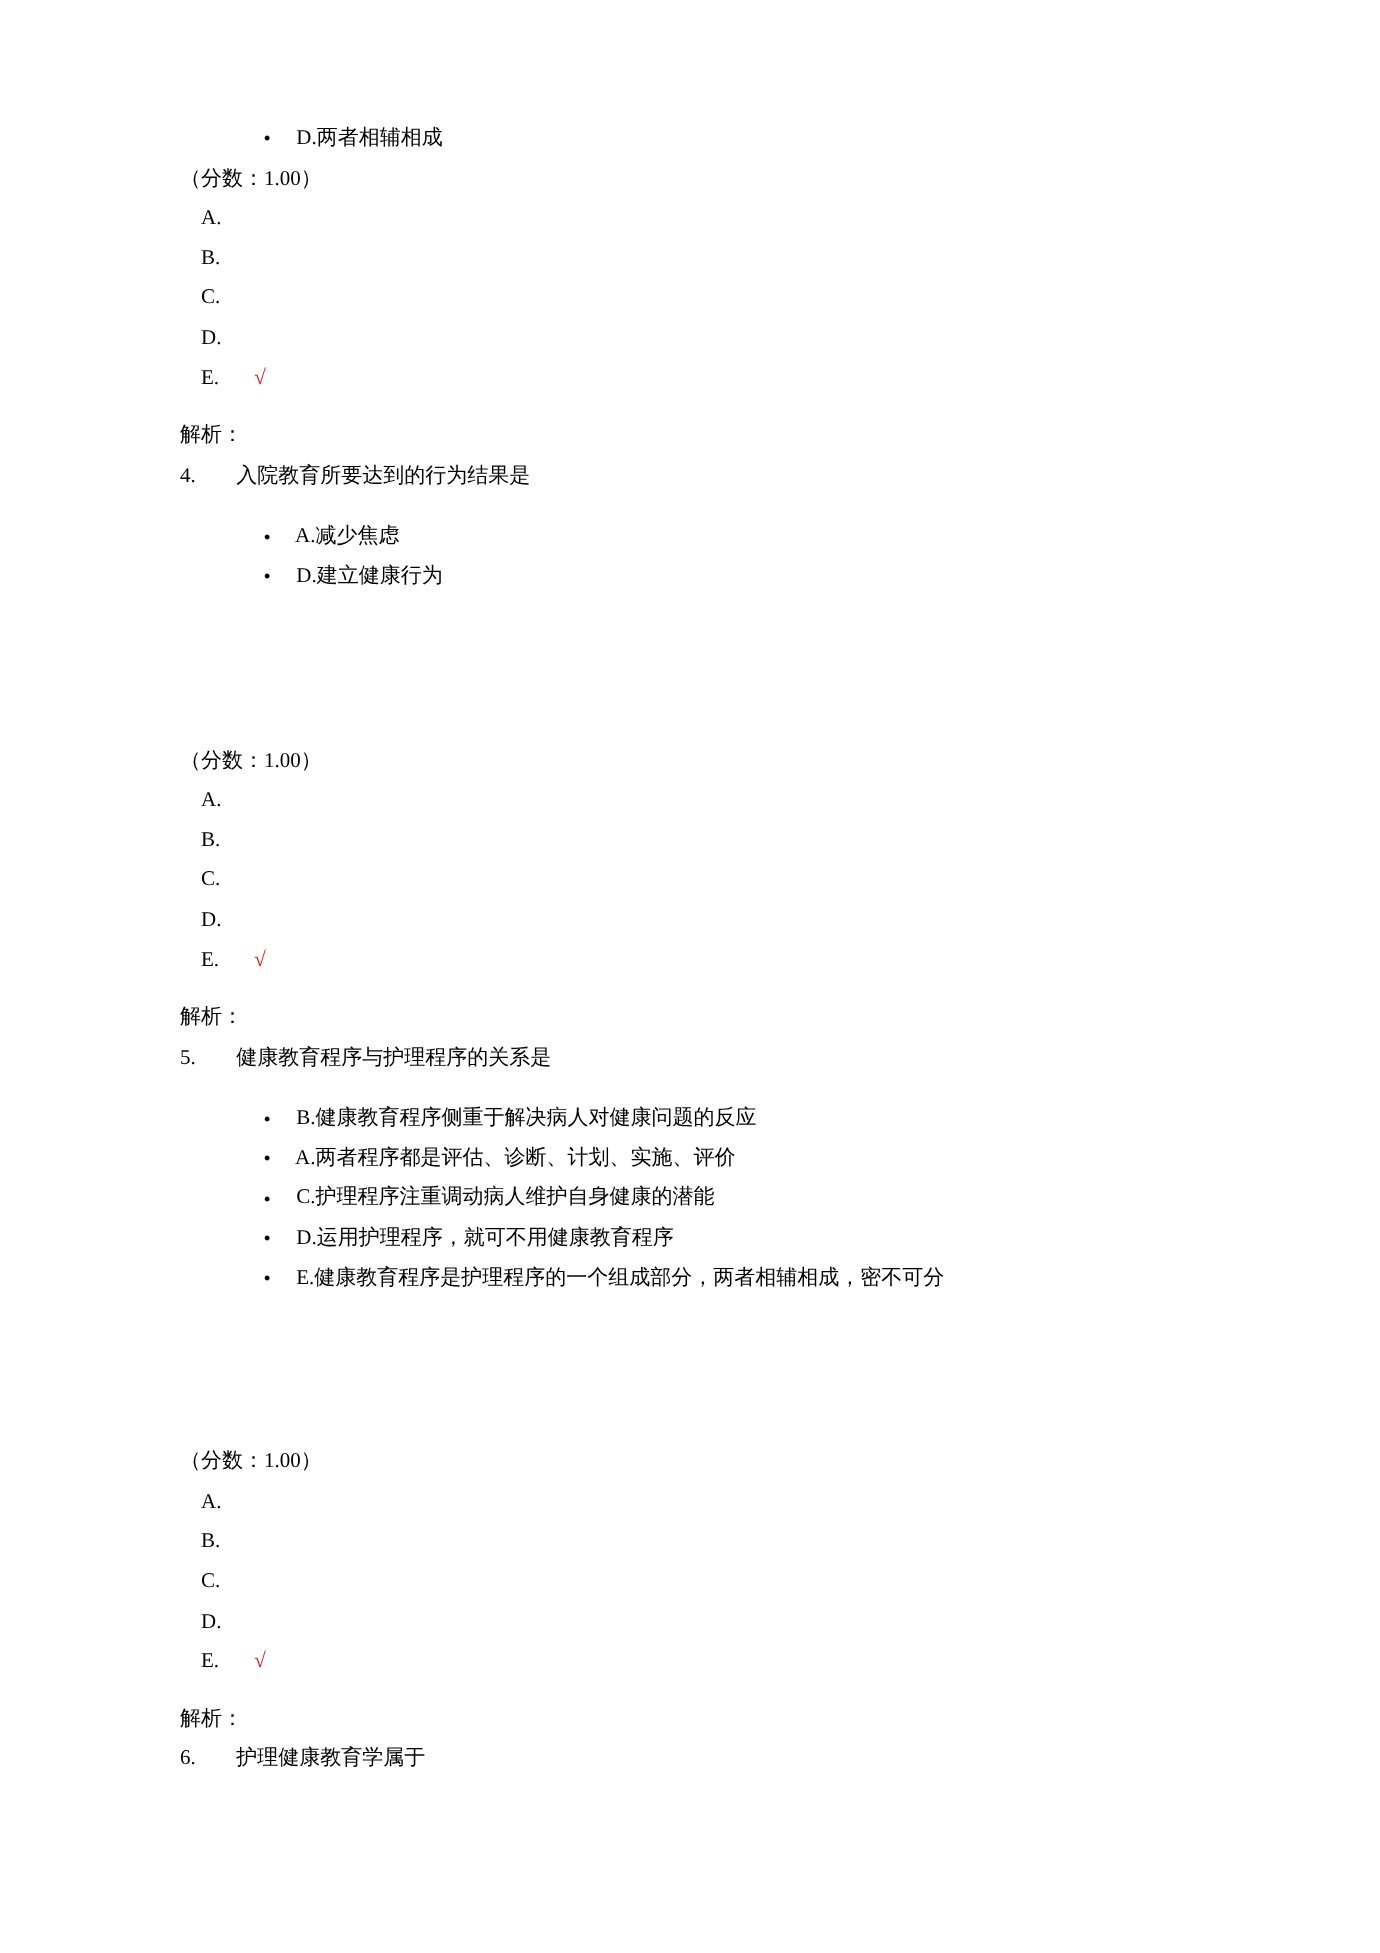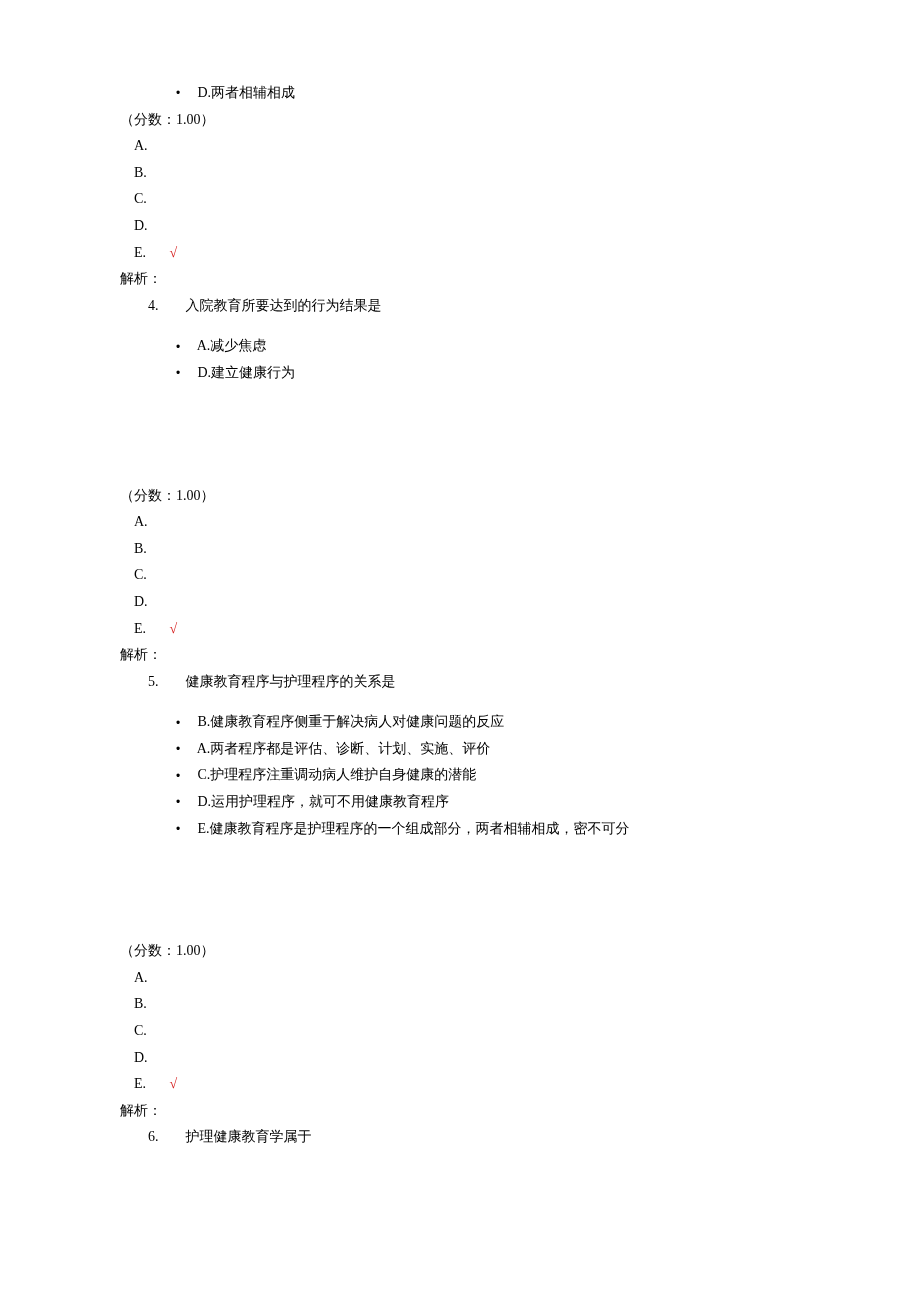--- a/index.html
+++ b/index.html
@@ -34,24 +34,24 @@
     padding-left: 14px;
   }
   .check {
     color: #d61f1f;
     font-style: italic;
     font-family: "Times New Roman", serif;
     padding-left: 20px;
   }
   .analysis {
     padding-left: 0;
+    margin-top: 12px;
   }
   .question-stem {
     padding-left: 0;
-    margin-left: 28px;
   }
   .qnum {
     display: inline-block;
     min-width: 34px;
   }
   .gap {
     height: 14px;
   }
   .big-gap {
     height: 96px;

